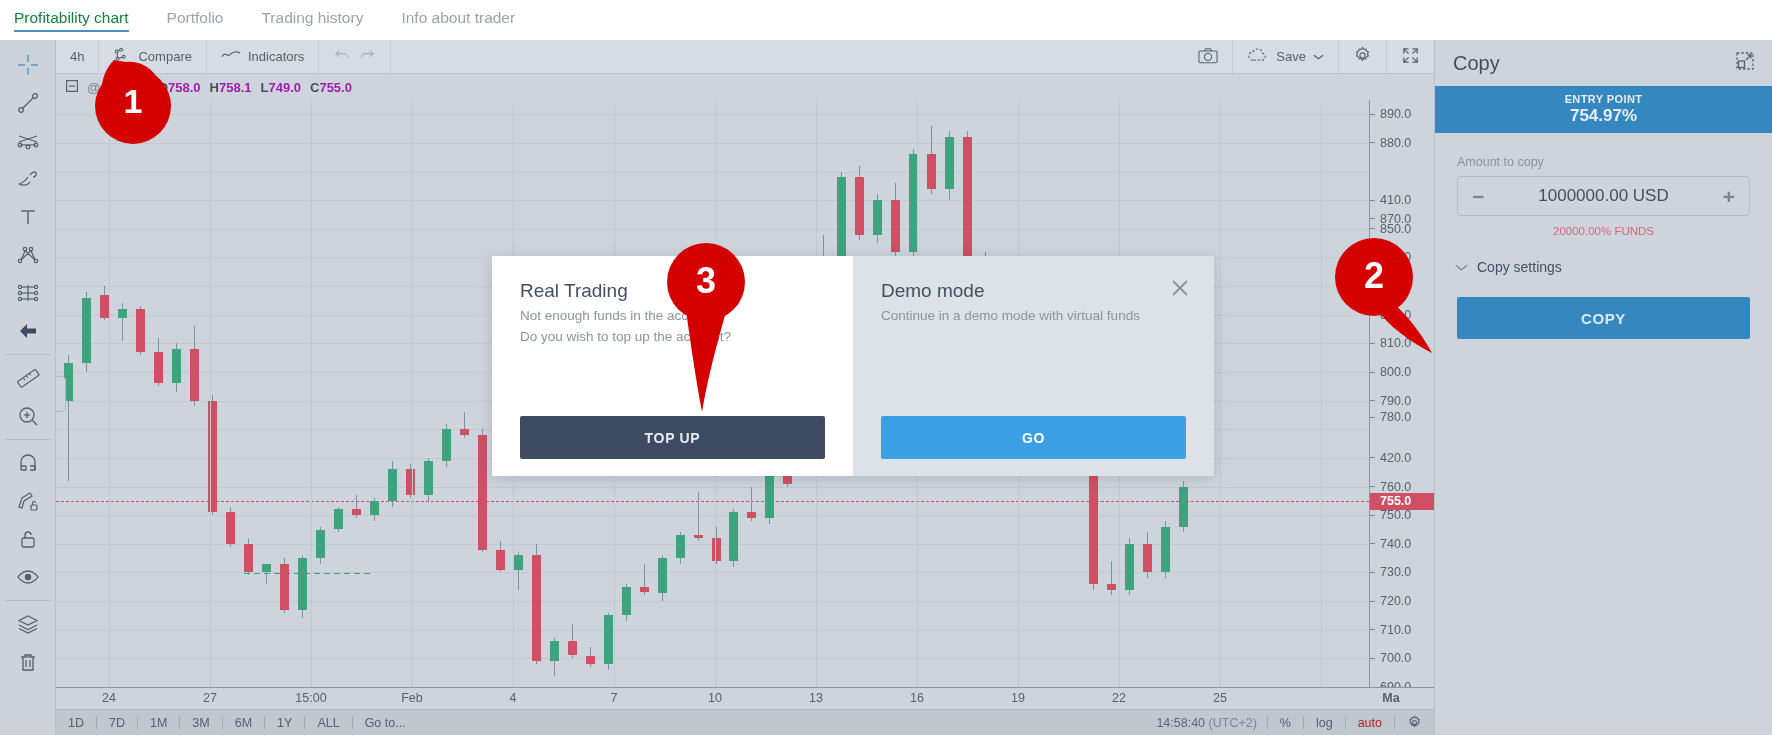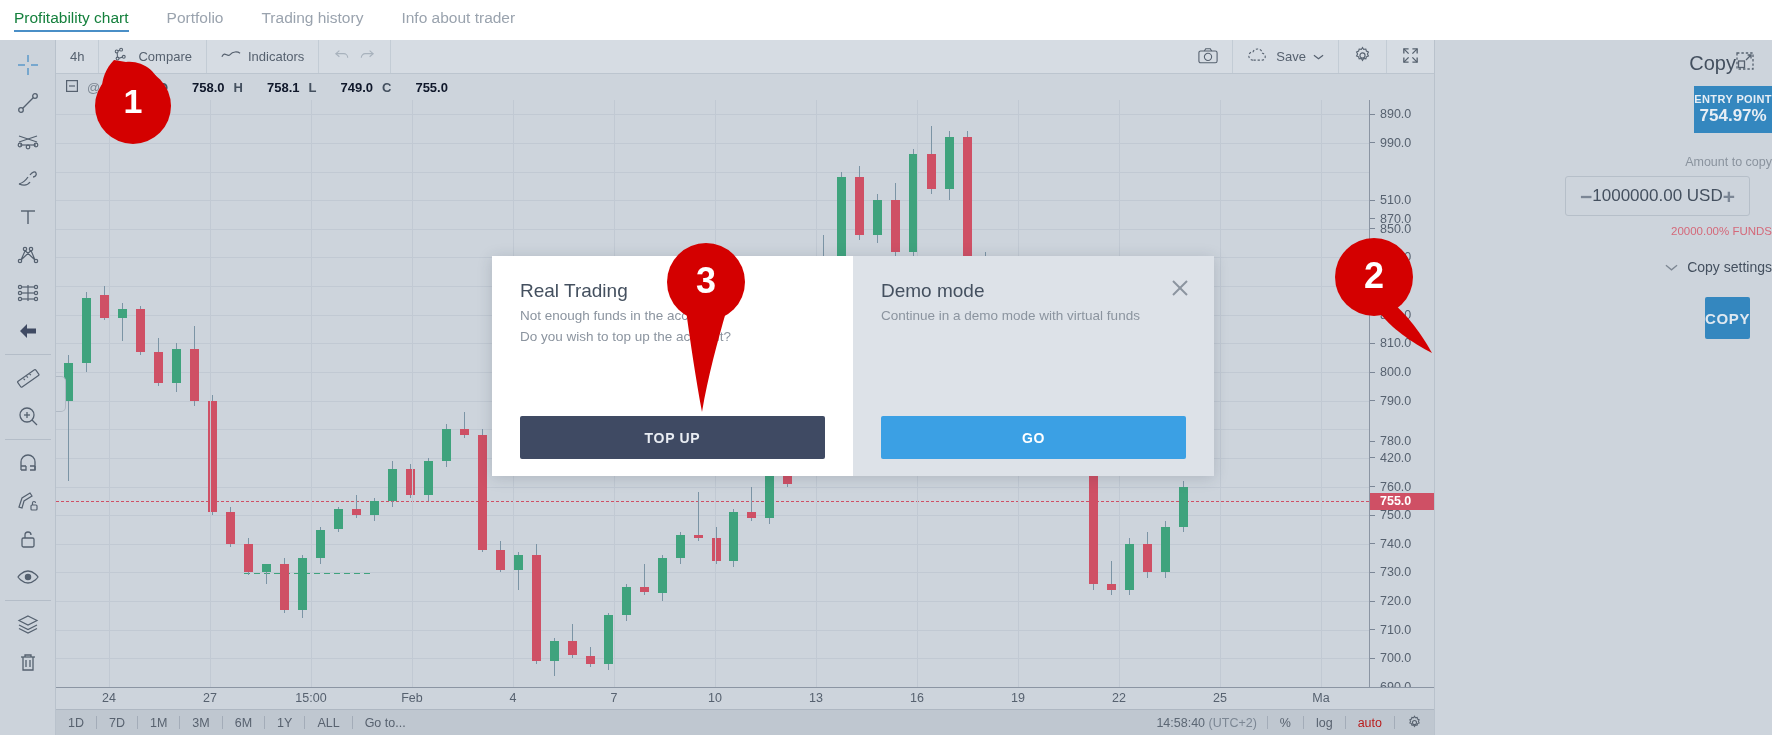--- a/index.html
+++ b/index.html
@@ -103,21 +103,21 @@
     display: flex; align-items: center;
     padding-left: 10px;
     gap: 9px;
     font-size: 13px;
     font-weight: bold;
     color: #44505f;
     background: #cdd4dc;
   }
   #ohlc-row .sym { font-weight: bold; }
   #ohlc-row .muted { color: #7d8793; font-weight: normal; }
-  .ohlc-val { color: #0f172a; padding-left: 24px; }
+  .ohlc-val { color: #a21caf; }
   .ohlc-lbl { color: #44505f; }
 
   
   #plot-wrap {
     flex: 1 1 auto;
     position: relative;
     display: flex;
     min-height: 0;
   }
   #plot {
@@ -195,21 +195,21 @@
   .bb-sep { width: 1px; height: 13px; background: #a3acb8; }
   .bb-spacer { flex: 1 1 auto; }
   .bb-item.accent { color: #b91c1c; }
   .bb-time { color: #7c8794; padding: 0 10px; }
 
   
   #copy-panel {
     width: 338px; flex: 0 0 338px;
     background: #cdd4dc;
     border-left: 1px solid #b9c2cc;
-    display: flex; flex-direction: column; align-items: flex-end;
+    display: flex; flex-direction: column;
   }
   #copy-head {
     height: 46px;
     display: flex; align-items: center; justify-content: space-between;
     padding: 0 18px;
   }
   #copy-title { font-size: 20px; color: #44505f; }
   #entry-banner {
     background: #3487bf; color: #e7eef5;
     height: 47px;
@@ -847,29 +847,29 @@
           <div class="vgrid" style="left: 1265px;"></div>
         </div>
       <div id="price-scale">
         <div id="price-badge" style="top: 400.878px;">755.0</div>
       <div class="ptick" style="top: 14.3171px;">
             <span class="dash"></span>
             <span>890.0</span>
           </div>
           <div class="ptick" style="top: 42.9512px;">
             <span class="dash"></span>
-            <span>990.0</span>
+            <span>880.0</span>
           </div>
           <div class="ptick" style="top: 71.5854px; margin-top: 40px;">
             <span class="dash"></span>
             <span>870.0</span>
           </div>
           <div class="ptick" style="top: 100.22px;">
             <span class="dash"></span>
-            <span>510.0</span>
+            <span>410.0</span>
           </div>
           <div class="ptick" style="top: 128.854px;">
             <span class="dash"></span>
             <span>850.0</span>
           </div>
           <div class="ptick" style="top: 157.488px;">
             <span class="dash"></span>
             <span>840.0</span>
           </div>
           <div class="ptick" style="top: 186.122px;">
@@ -885,21 +885,21 @@
             <span>810.0</span>
           </div>
           <div class="ptick" style="top: 272.024px;">
             <span class="dash"></span>
             <span>800.0</span>
           </div>
           <div class="ptick" style="top: 300.659px;">
             <span class="dash"></span>
             <span>790.0</span>
           </div>
-          <div class="ptick" style="top: 341px;">
+          <div class="ptick" style="top: 317px;">
             <span class="dash"></span>
             <span>780.0</span>
           </div>
           <div class="ptick" style="top: 357.927px;">
             <span class="dash"></span>
             <span>420.0</span>
           </div>
           <div class="ptick" style="top: 386.561px;">
             <span class="dash"></span>
             <span>760.0</span>
@@ -941,21 +941,21 @@
         <div class="ttick" style="left: 255px;">15:00</div>
         <div class="ttick" style="left: 356px;">Feb</div>
         <div class="ttick" style="left: 457px;">4</div>
         <div class="ttick" style="left: 558px;">7</div>
         <div class="ttick" style="left: 659px;">10</div>
         <div class="ttick" style="left: 760px;">13</div>
         <div class="ttick" style="left: 861px;">16</div>
         <div class="ttick" style="left: 962px;">19</div>
         <div class="ttick" style="left: 1063px;">22</div>
         <div class="ttick" style="left: 1164px;">25</div>
-        <div class="ttick" style="left: 1265px;">Ma</div>
+        <div class="ttick" style="left: 1335px; font-weight: bold;">Ma</div>
       </div>
 
     <div id="bottom-bar">
       <div class="bb-item">1D</div>
       <div class="bb-sep"></div>
       <div class="bb-item">7D</div>
       <div class="bb-sep"></div>
       <div class="bb-item">1M</div>
       <div class="bb-sep"></div>
       <div class="bb-item">3M</div>

